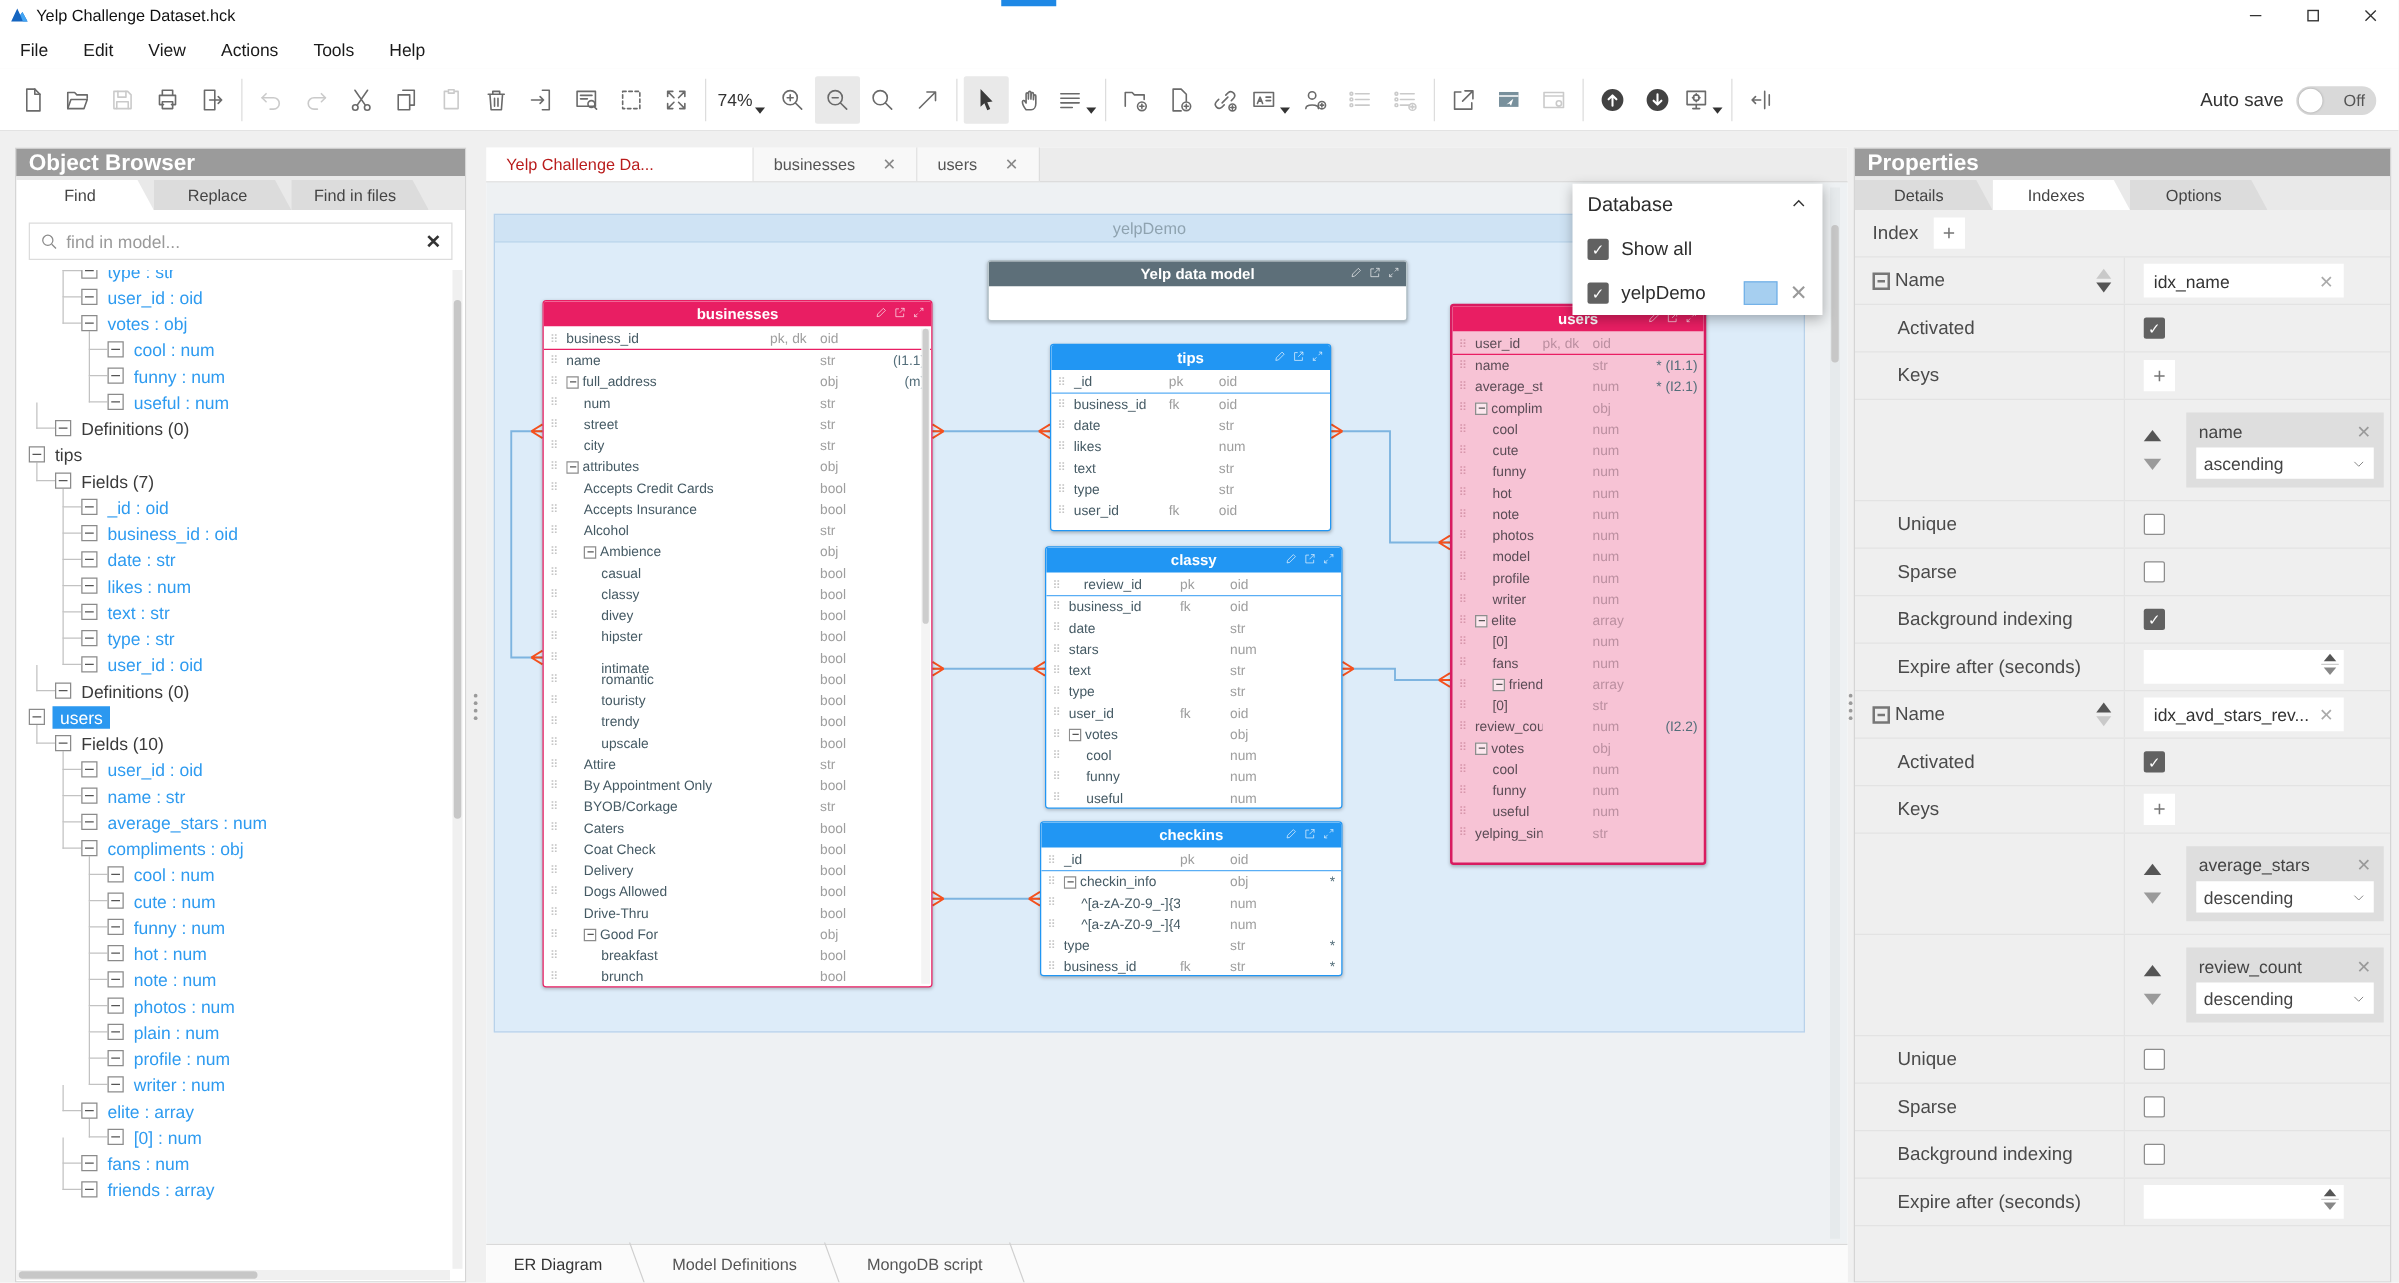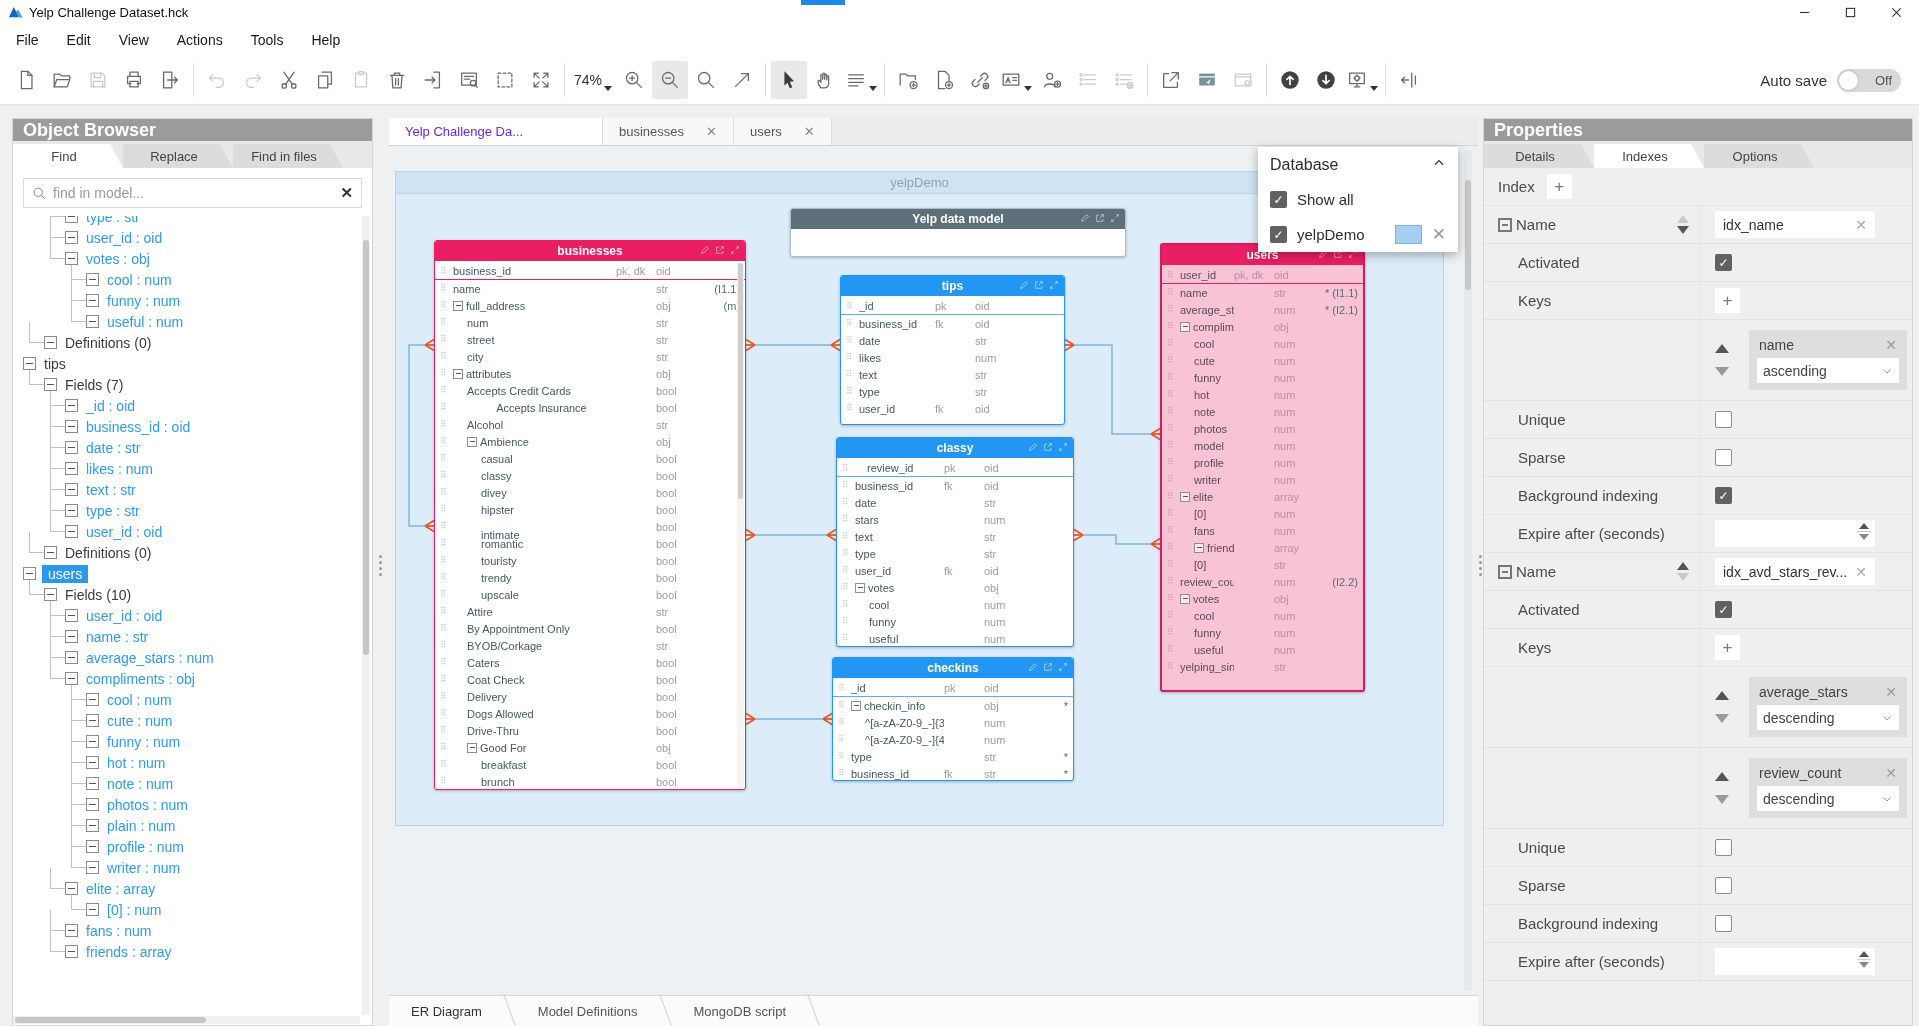--- a/index.html
+++ b/index.html
@@ -70,21 +70,21 @@
   .trow.f .tlabel{color:#2e9bf0}
   .trow.c .tlabel,.trow.g .tlabel{color:#3a3a3a}
   .trow .conn{position:absolute;width:15px;height:21px;border-left:1px solid #c2c2c2;border-bottom:1px solid #c2c2c2;top:-10px}
   .trow.sel .tlabel{background:#2b98f0;color:#fff;padding:1px 6px;margin-left:6px}
   .vscroll{position:absolute;background:#f0f0f0}
   .vthumb{position:absolute;background:#c7c7c7;border-radius:3px}
 
   
   .ctabs{height:28px;display:flex;background:#ececec;border-bottom:1px solid #d6d6d6}
   .ctab{display:flex;align-items:center;padding:0 16px;background:#f8f8f8;border-right:1px solid #ddd;font-size:13px;color:#555;gap:22px}
-  .ctab.active{background:#fff;color:#6d28d9;min-width:214px}
+  .ctab.active{background:#fff;color:#b91c1c;min-width:214px}
   .ctab .x{color:#888;font-size:13px}
   .canvas{position:absolute;top:28px;left:0;right:0;bottom:31px;background:#eef1f3;overflow:hidden}
   .db-container{position:absolute;left:6px;top:25px;width:1049px;height:655px;background:#ddecf9;border:1px solid #b8d2ea}
   .db-head{height:22px;background:#cfe3f4;border-bottom:1px solid #bcd6ec;display:flex;align-items:center;justify-content:center;font-size:13px;color:#8fa3b0}
   .rel-layer{position:absolute;left:0;top:0;z-index:1}
   .entity{position:absolute;border-radius:3px;overflow:hidden;box-shadow:0 1px 3px rgba(0,0,0,.25);z-index:2;background:#fff}
   .entity.pink{border:1px solid #e91e63}
   .entity.blue{border:1px solid #2196f3}
   .entity.pink-selected{border:2px solid #d81b60;background:#f7c3d5}
   .e-head{height:20px;color:#fff;font-weight:700;font-size:12px;display:flex;align-items:center;justify-content:center;position:relative}
@@ -891,21 +891,21 @@
               <span class="handle">⠿</span>
               <span class="e-name" style="padding-left: 14px;">
                 <span>Accepts Credit Cards</span>
               </span>
               <span class="e-keys"></span>
               <span class="e-type">bool</span>
               <span class="e-extra"></span>
             </div>
             <div class="e-row">
               <span class="handle">⠿</span>
-              <span class="e-name" style="padding-left: 14px; justify-content: center;">
+              <span class="e-name" style="padding-left: 14px;">
                 <span>Accepts Insurance</span>
               </span>
               <span class="e-keys"></span>
               <span class="e-type">bool</span>
               <span class="e-extra"></span>
             </div>
             <div class="e-row">
               <span class="handle">⠿</span>
               <span class="e-name" style="padding-left: 14px;">
                 <span>Alcohol</span>

